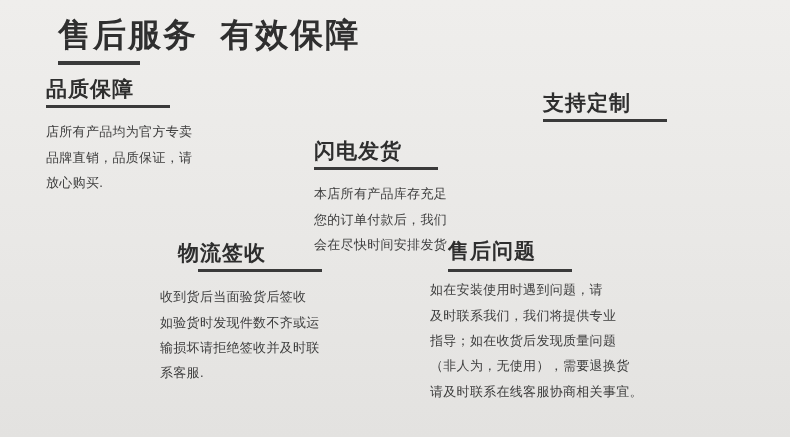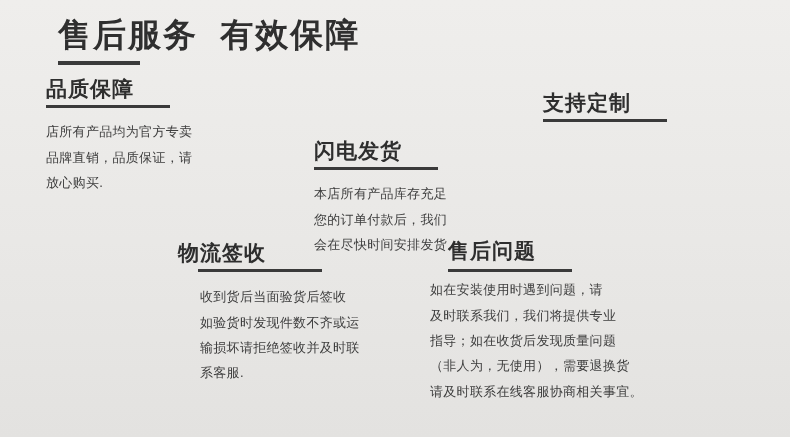--- a/index.html
+++ b/index.html
@@ -95,21 +95,21 @@
   #block-custom .title-underline { width: 124px; }
 
   
   #block-logistics {
     left: 160px;
     top: 240px;
     width: 230px;
   }
   #block-logistics .block-title { margin-left: 18px; }
   #block-logistics .title-underline { width: 124px; margin-left: 38px; }
-  #block-logistics .block-body { margin-top: 12px; margin-left: 40px; }
+  #block-logistics .block-body { margin-top: 12px; }
 
   #block-aftersale {
     left: 430px;
     top: 240px;
     width: 250px;
   }
   #block-aftersale .block-title { margin-left: 18px; font-family: Liberation Mono, monospace; }
   #block-aftersale .title-underline { width: 124px; margin-left: 18px; }
   #block-aftersale .block-body { margin-top: 5px; }
 </style>

